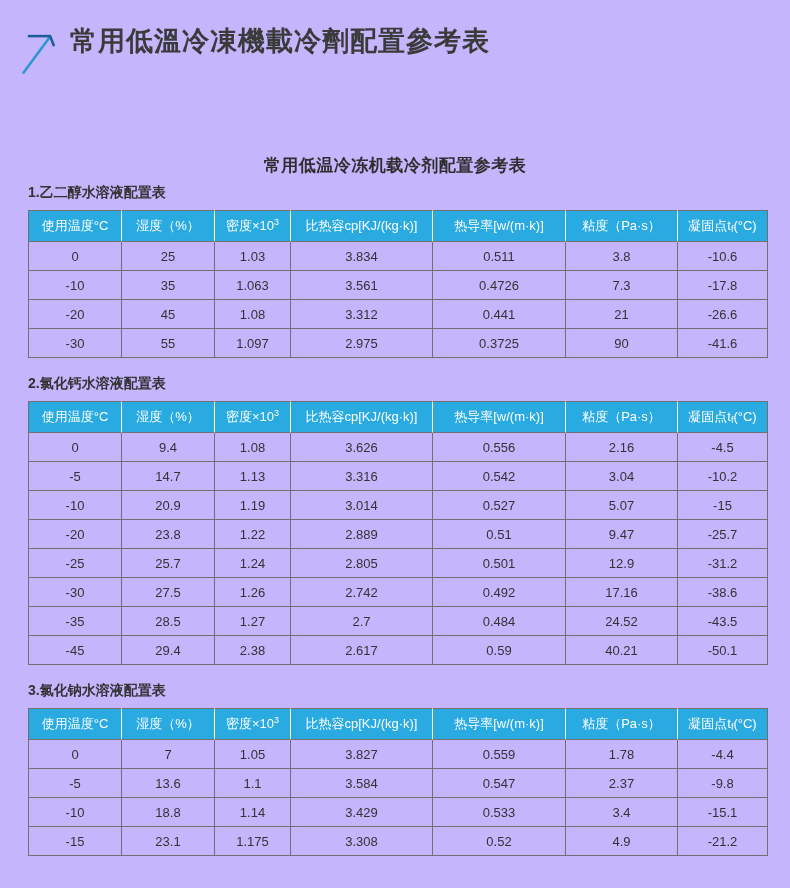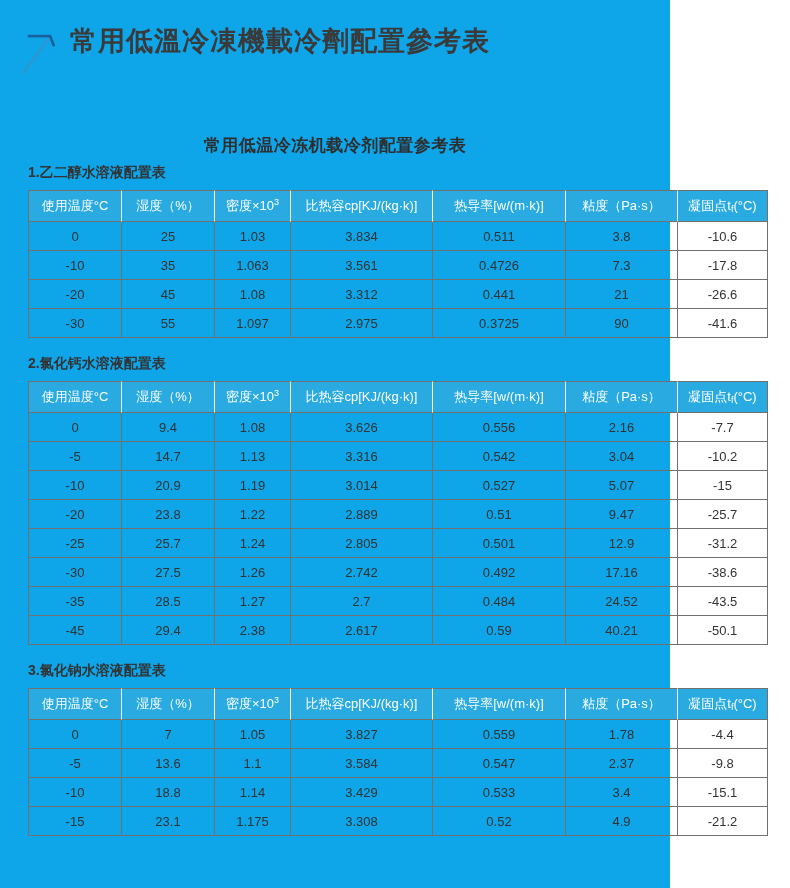--- a/index.html
+++ b/index.html
@@ -7,21 +7,21 @@
     padding: 0;
     background: #ffffff;
   }
   body {
     width: 790px;
     height: 888px;
     overflow: hidden;
     font-family: "Liberation Sans", "DejaVu Sans", sans-serif;
     color: #333333;
   }
-  .page { width: 670px; height: 888px; background: #0ea5e9; }
+  .page { width: 790px; height: 888px; background: #c4b5fd; }
 
   
   .letterhead {
     display: flex;
     align-items: flex-start;
     padding: 26px 0 0 20px;
   }
   .lh-logo {
     width: 37px;
     height: 46px;
@@ -37,21 +37,21 @@
     letter-spacing: 1px;
   }
   .lh-subtitle {
     font-size: 14.5px;
     color: #3a3a3a;
     margin-top: 3px;
   }
 
   
   .doc-title {
-    margin: 56px 0 0 0;
+    margin: 76px 0 0 0;
     text-align: center;
     font-size: 17px;
     font-weight: 700;
     color: #2e2e2e;
     letter-spacing: 0.5px;
   }
 
   
   .table-section { margin-left: 28px; width: 740px; }
   .section-label {
@@ -202,21 +202,21 @@
           </tr>
         </thead>
       <tbody>
           <tr>
             <td>0</td>
             <td>9.4</td>
             <td>1.08</td>
             <td>3.626</td>
             <td>0.556</td>
             <td>2.16</td>
-            <td>-7.7</td>
+            <td>-4.5</td>
           </tr>
           <tr>
             <td>-5</td>
             <td>14.7</td>
             <td>1.13</td>
             <td>3.316</td>
             <td>0.542</td>
             <td>3.04</td>
             <td>-10.2</td>
           </tr>

